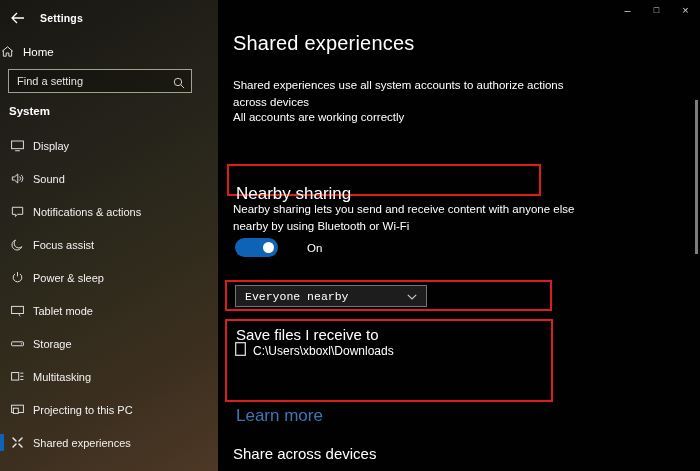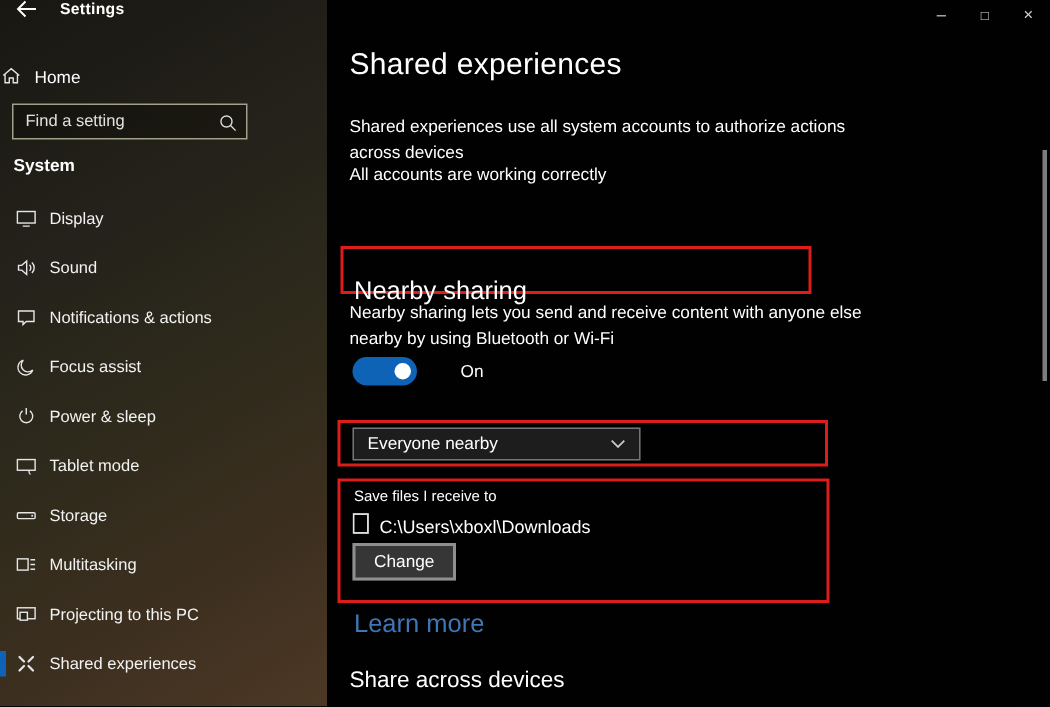--- a/index.html
+++ b/index.html
@@ -5,25 +5,25 @@
   :root{
     --accent:#0f63b6; --red:#dd1c1c; --link:#3e76b6; --scrollbar:#7d7d7d;
   }
   *{box-sizing:border-box; margin:0; padding:0;}
   body{background:#000; font-family:"Liberation Sans", sans-serif;}
   #app{position:relative; width:700px; height:471px; overflow:hidden; background:#000; color:#fff;}
 
   
   .sidebar{position:absolute; left:0; top:0; width:218px; height:471px;
     background:linear-gradient(150deg,#181712 0%,#24221a 32%,#2e2a1c 55%,#3c2f1f 78%,#4d3825 100%);}
-  .titlebar{position:absolute; top:0; left:0; right:0; height:24px; display:flex; align-items:flex-start;}
+  .titlebar{position:absolute; top:0; left:0; right:0; height:24px; display:flex; align-items:flex-end;}
   .back{width:34px; display:flex; justify-content:center; align-items:center; cursor:pointer;}
   .app-title{font-size:10.5px; font-weight:bold; letter-spacing:.2px; margin-left:6px;}
   .home-row{position:absolute; top:38px; left:0; right:0; height:28px; display:flex; align-items:center; gap:8px; font-size:11.5px; cursor:pointer;}
-  .searchbox{position:absolute; top:69px; left:8px; width:157px; height:24px;}
+  .searchbox{position:absolute; top:69px; left:8px; width:184px; height:24px;}
   .searchbox input{width:100%; height:100%; background:rgba(8,8,4,.35); border:1px solid #a2a28c; color:#fff;
     font-family:inherit; font-size:11px; padding:0 26px 0 8px; outline:none;}
   .searchbox input::placeholder{color:#e3e3da; opacity:1;}
   .searchbox .mag{position:absolute; right:7px; top:6px;}
   .section-header{position:absolute; top:105px; left:9px; font-size:11.5px; font-weight:bold;}
   .nav-list{position:absolute; top:129px; left:0; right:0;}
   .nav-item{height:33px; display:flex; align-items:center; padding-left:10px; gap:8px; position:relative; cursor:pointer;text-align:center;}
   .nav-item .nl{font-size:11px; color:#f2f2f2;}
   .nav-item .ni{width:15px; height:15px; display:flex; align-items:center; justify-content:center;}
   .selbar{position:absolute; left:0; top:8px; width:4px; height:17px; background:var(--accent);}
@@ -43,23 +43,23 @@
   .box1{left:9px; top:164px; width:314px; height:32px;}
   .nearby-h{left:18px; top:184px; font-size:17px; font-weight:400;}
   .nearby-desc{left:15px; top:201px; font-size:11.5px; line-height:17px;}
   .toggle-row{left:17px; top:238px; display:flex; align-items:center; gap:29px;}
   .toggle{width:43px; height:19px; border-radius:10px; background:var(--accent); position:relative; cursor:pointer;}
   .knob{position:absolute; right:4px; top:4px; width:11px; height:11px; border-radius:50%; background:#fff;}
   .on-label{font-size:11.5px;}
   .share-label{left:15px; top:264px; font-size:11.5px;}
   .box2{left:7px; top:280px; width:327px; height:31px;}
   .dropdown{left:17px; top:285px; width:192px; height:22px; background:#1d1d1d; border:1px solid #747474;
-    display:flex; align-items:center; justify-content:space-between; padding:0 9px; font-size:11.5px; cursor:pointer;}
+    display:flex; align-items:center; justify-content:space-between; padding:0 9px; font-size:11.5px; cursor:pointer;font-family:Liberation Mono, monospace;}
   .box3{left:7px; top:319px; width:328px; height:83px;}
-  .save-label{left:18px; top:326px; font-size:10px;}
+  .save-label{left:18px; top:326px; font-size:15px;}
   .path-row{left:17px; top:342px; display:flex; align-items:center; gap:7px; font-size:12px;}
   .change{left:17px; top:362px; width:69px; height:25px; background:#363636; border:2px solid #8f8f8f;
     color:#fff; font-size:11.5px; font-family:inherit; cursor:pointer;}
   .learn{left:18px; top:406px; font-size:17px;}
   .share-across{left:15px; top:445px; font-size:15px; font-weight:400;}
 
   .scroll-thumb{position:absolute; right:2px; top:100px; width:3px; height:154px; background:var(--scrollbar); cursor:pointer;}
 </style>
 </head>
 <body>
@@ -235,21 +235,20 @@
     <div class="redbox box3"></div>
     <div class="save-label">Save files I receive to</div>
     <div class="path-row">
       <span>
         <svg width="11" height="14" viewBox="0 0 11 14">
             <rect x="0.7" y="0.7" width="9.6" height="12.6" fill="none" stroke="#e6e6e6" stroke-width="1.2"></rect>
           </svg>
       </span>
       <span>C:\Users\xboxl\Downloads</span>
     </div>
-    <button class="change">Change</button>
 
     <a class="link learn">Learn more</a>
 
     <h2 class="share-across">Share across devices</h2>
   </main>
 
   <div class="scroll-thumb"></div>
 </div>
 
 </body></html>

